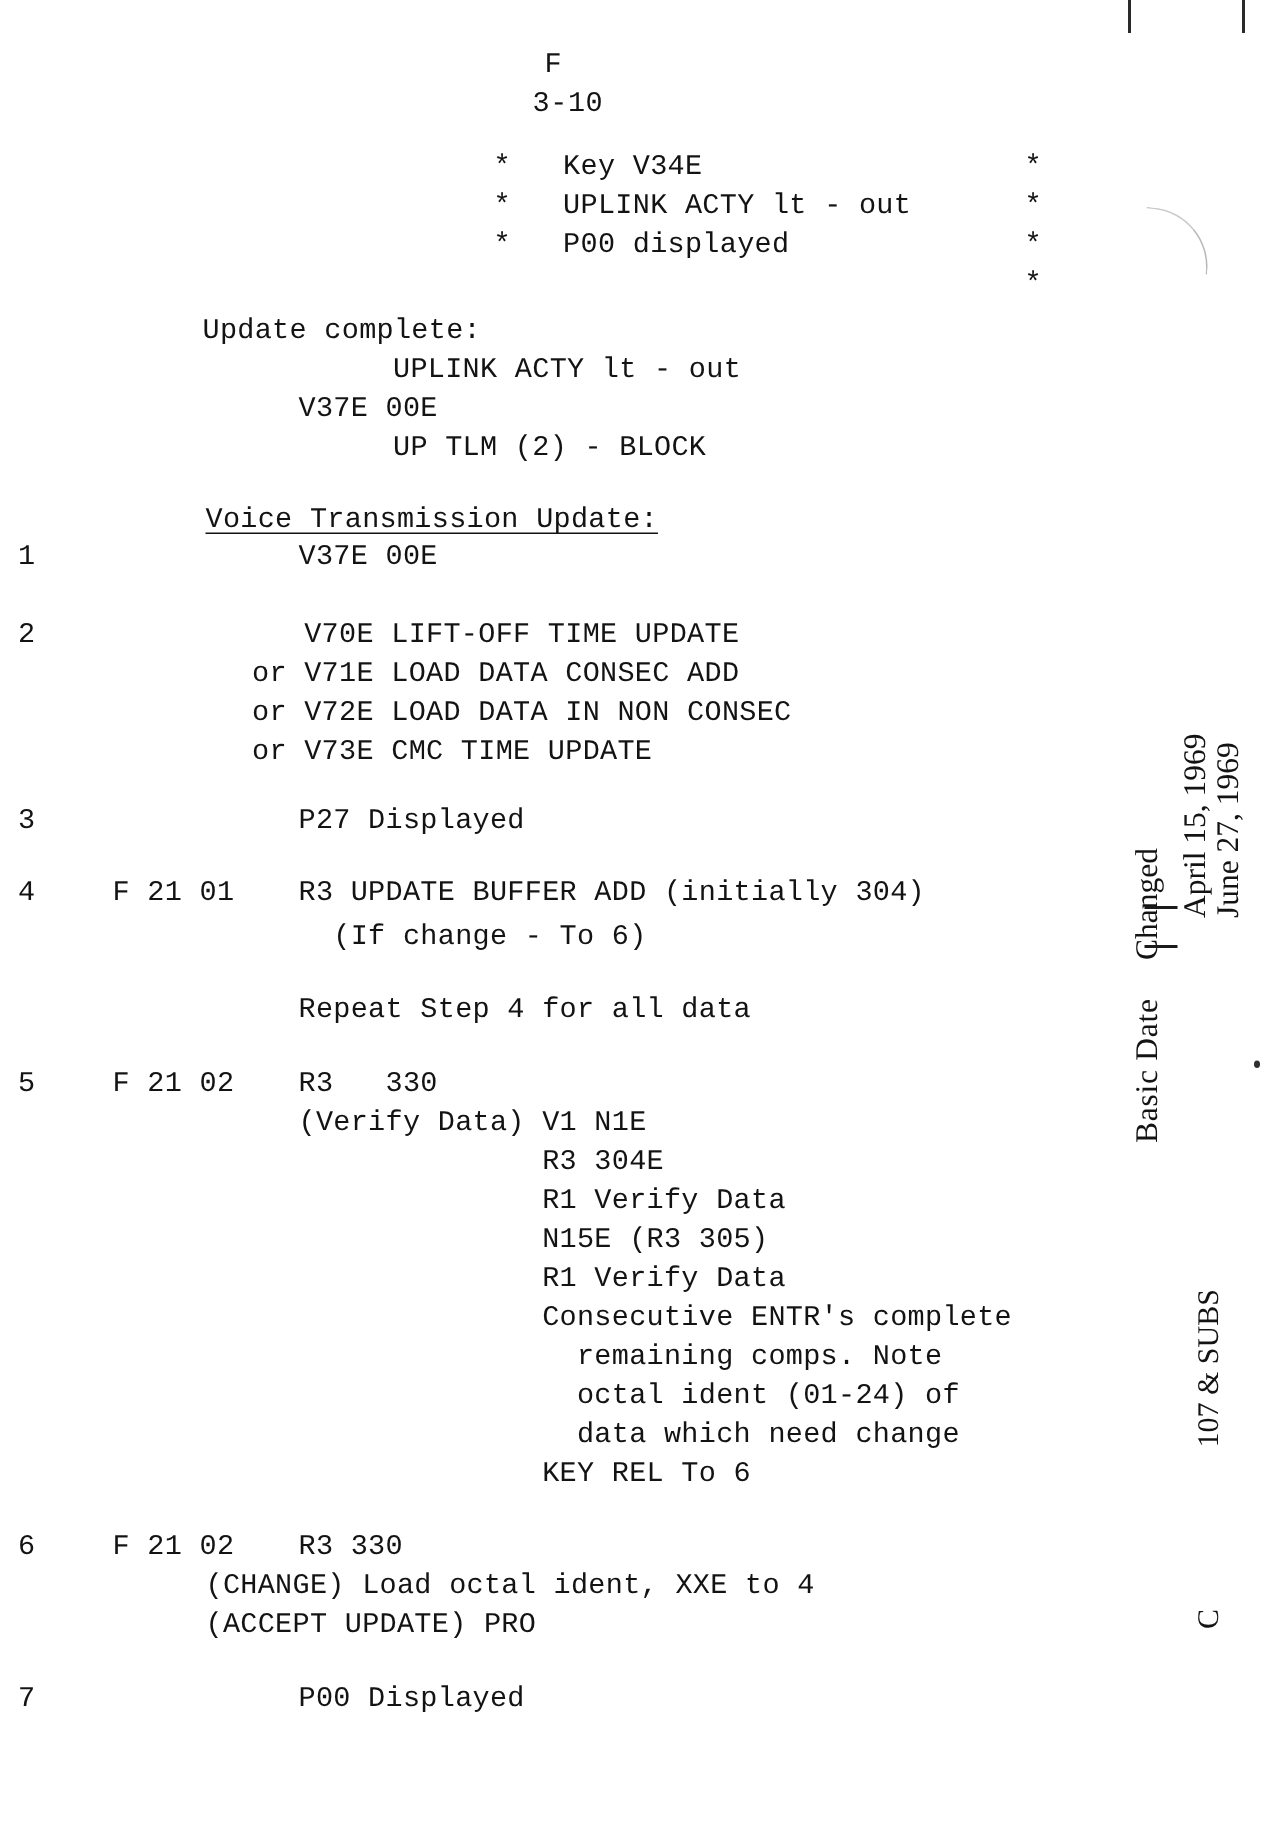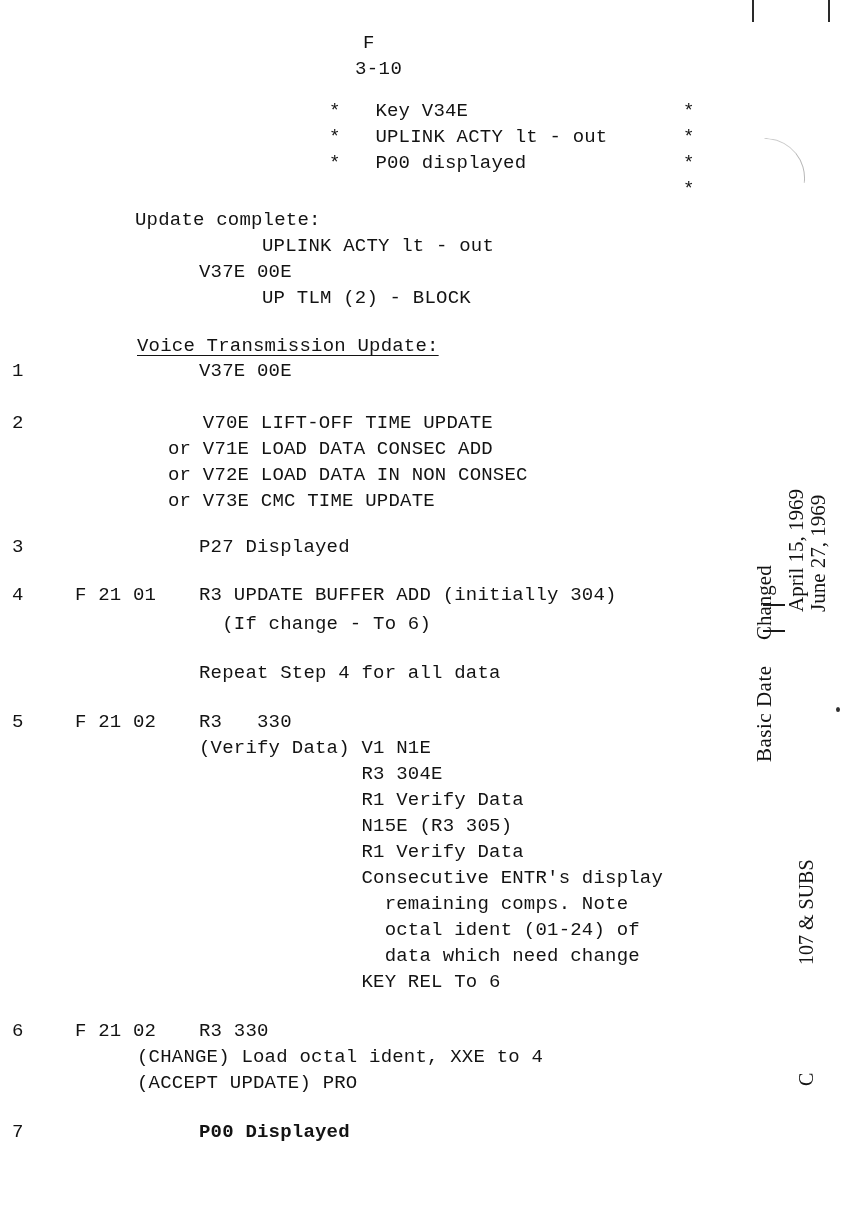--- a/index.html
+++ b/index.html
@@ -152,34 +152,34 @@
   <div class="line" style="top:661px; left:199px;">Repeat Step 4 for all data</div>
 
   <div class="line" style="top:710px; left:12px;">5</div>
   <div class="line" style="top:710px; left:75px;">F 21 02</div>
   <div class="line" style="top:710px; left:199px;">R3   330</div>
   <div class="line" style="top:736px; left:199px;">(Verify Data) V1 N1E</div>
   <div class="line" style="top:762px; left:199px;">              R3 304E</div>
   <div class="line" style="top:788px; left:199px;">              R1 Verify Data</div>
   <div class="line" style="top:814px; left:199px;">              N15E (R3 305)</div>
   <div class="line" style="top:840px; left:199px;">              R1 Verify Data</div>
-  <div class="line" style="top:866px; left:199px;">              Consecutive ENTR's display</div>
+  <div class="line" style="top:866px; left:199px;">              Consecutive ENTR's complete</div>
   <div class="line" style="top:892px; left:199px;">                remaining comps. Note</div>
   <div class="line" style="top:918px; left:199px;">                octal ident (01-24) of</div>
   <div class="line" style="top:944px; left:199px;">                data which need change</div>
   <div class="line" style="top:970px; left:199px;">              KEY REL To 6</div>
 
   <div class="line" style="top:1019px; left:12px;">6</div>
   <div class="line" style="top:1019px; left:75px;">F 21 02</div>
   <div class="line" style="top:1019px; left:199px;">R3 330</div>
   <div class="line" style="top:1045px; left:137px;">(CHANGE) Load octal ident, XXE to 4</div>
   <div class="line" style="top:1071px; left:137px;">(ACCEPT UPDATE) PRO</div>
 
   <div class="line" style="top:1120px; left:12px;">7</div>
-  <div class="line" style="top:1120px; left:199px;font-weight:bold;">P00 Displayed</div>
+  <div class="line" style="top:1120px; left:199px;">P00 Displayed</div>
 
   <div class="vert vert-labels">Basic Date</div>
   <div class="vert" style="left:752px; top:640px; font-size:21px;">Changed</div>
 
   <div class="vert" style="left:784px; top:612px; font-size:21px;">April 15, 1969</div>
   <div class="vert" style="left:806px; top:612px; font-size:21px;">June 27, 1969</div>
 
   <div class="dash-rule" style="left:763px; top:604px; width:22px;"></div>
   <div class="dash-rule" style="left:763px; top:630px; width:22px;"></div>
 

